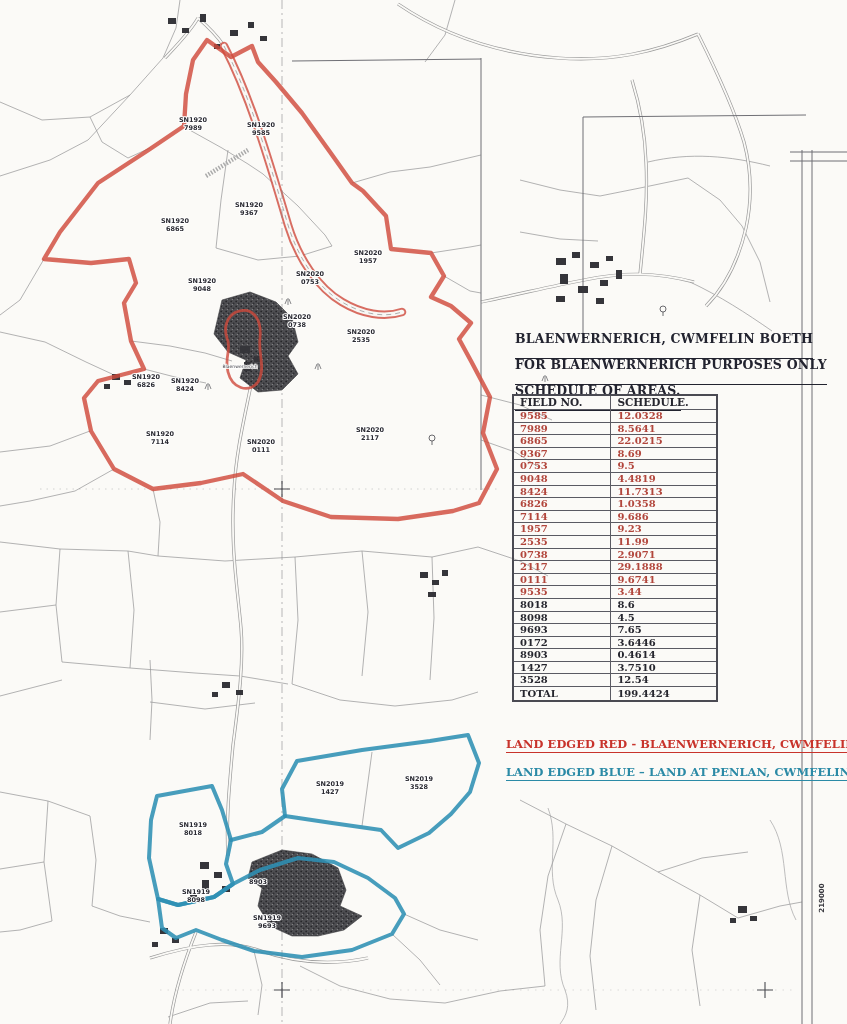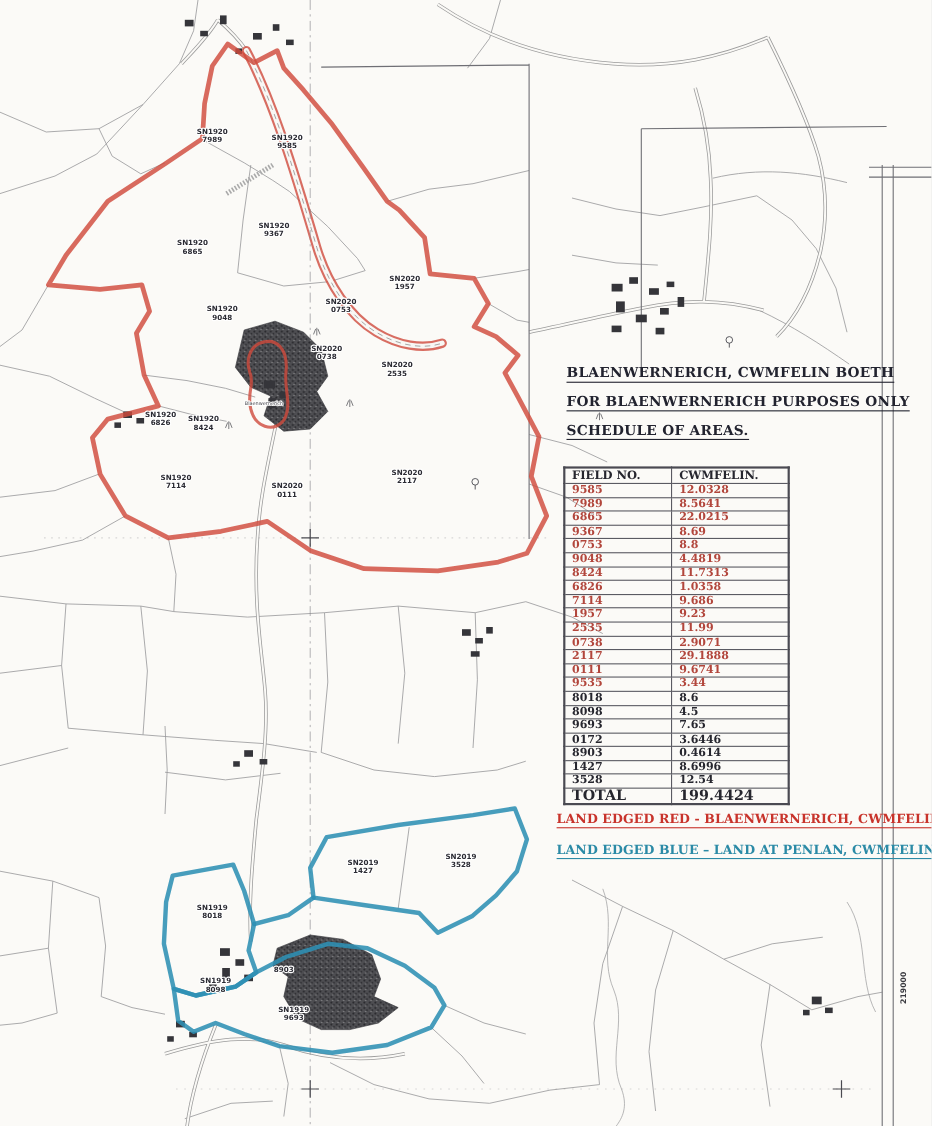--- a/index.html
+++ b/index.html
@@ -28,32 +28,32 @@
   .tree{stroke:#46464c;stroke-width:.8;fill:none;}
   .plabel{font:bold 6.5px "DejaVu Sans",sans-serif;fill:#2b2b33;text-anchor:middle;
           paint-order:stroke;stroke:#ffffff;stroke-width:2px;stroke-linejoin:round;}
   .farm{font:4.5px "DejaVu Sans",sans-serif;fill:#44444a;text-anchor:middle;
         paint-order:stroke;stroke:#fff;stroke-width:1.5px;}
   .gridnum{font:bold 7px "DejaVu Sans",sans-serif;fill:#3a3a40;}
 
   
   .doc-header{position:absolute;left:515px;top:331px;width:335px;color:#22232f;}
   .doc-header .hline{margin-bottom:11px;font-weight:bold;font-size:12.5px;letter-spacing:.25px;white-space:nowrap;}
-  .doc-header .hline span{border-bottom:1.6px solid #22232f;padding-bottom:1px;}
-
-  .schedule{position:absolute;left:512px;top:424px;width:206px;}
+  .doc-header .hline span{border-bottom:1.6px solid #22232f;padding-bottom:12px;}
+
+  .schedule{position:absolute;left:512px;top:394px;width:206px;}
   table.sched{width:100%;border-collapse:collapse;border:2px solid #4a4a52;
               font-weight:bold;font-size:10px;color:#26262e;}
   table.sched th, table.sched td{border:1px solid #5a5a62;text-align:left;
               padding:0 0 0 6px;height:11.6px;line-height:11.6px;white-space:nowrap;}
   table.sched th{height:13px;font-size:10.5px;}
   table.sched col.c1{width:48%;} table.sched col.c2{width:52%;}
   tr.red td{color:#b2463c;}
   tr.black td{color:#26262e;}
-  tr.total td{font-size:13px;height:13px;}
+  tr.total td{font-size:10px;height:13px;}
 
   .legend{position:absolute;left:506px;top:737px;width:341px;font-weight:bold;font-size:11.4px;letter-spacing:.1px;}
   .legend .lline{margin-bottom:14px;white-space:nowrap;}
   .legend .lred span{color:#c8332b;border-bottom:1.8px solid #c8332b;padding-bottom:1px;}
   .legend .lblue span{color:#2b8aa6;border-bottom:1.8px solid #2b8aa6;padding-bottom:1px;}
 </style>
 </head>
 <body>
 
 <div class="page">
@@ -269,21 +269,21 @@
 
   <div class="schedule">
     <table class="sched">
       <colgroup>
           <col class="c1">
           <col class="c2">
         </colgroup>
       <thead>
         <tr>
           <th>FIELD NO.</th>
-          <th>CWMFELIN.</th>
+          <th>SCHEDULE.</th>
         </tr>
       </thead>
       <tbody>
           <tr class="red">
             <td>9585</td>
             <td>12.0328</td>
           </tr>
           <tr class="red">
             <td>7989</td>
             <td>8.5641</td>
@@ -291,21 +291,21 @@
           <tr class="red">
             <td>6865</td>
             <td>22.0215</td>
           </tr>
           <tr class="red">
             <td>9367</td>
             <td>8.69</td>
           </tr>
           <tr class="red">
             <td>0753</td>
-            <td>8.8</td>
+            <td>9.5</td>
           </tr>
           <tr class="red">
             <td>9048</td>
             <td>4.4819</td>
           </tr>
           <tr class="red">
             <td>8424</td>
             <td>11.7313</td>
           </tr>
           <tr class="red">
@@ -355,21 +355,21 @@
           <tr class="black">
             <td>0172</td>
             <td>3.6446</td>
           </tr>
           <tr class="black">
             <td>8903</td>
             <td>0.4614</td>
           </tr>
           <tr class="black">
             <td>1427</td>
-            <td>8.6996</td>
+            <td>3.7510</td>
           </tr>
           <tr class="black">
             <td>3528</td>
             <td>12.54</td>
           </tr>
         </tbody>
       <tfoot>
         <tr class="total">
           <td>TOTAL</td>
           <td>199.4424</td>

